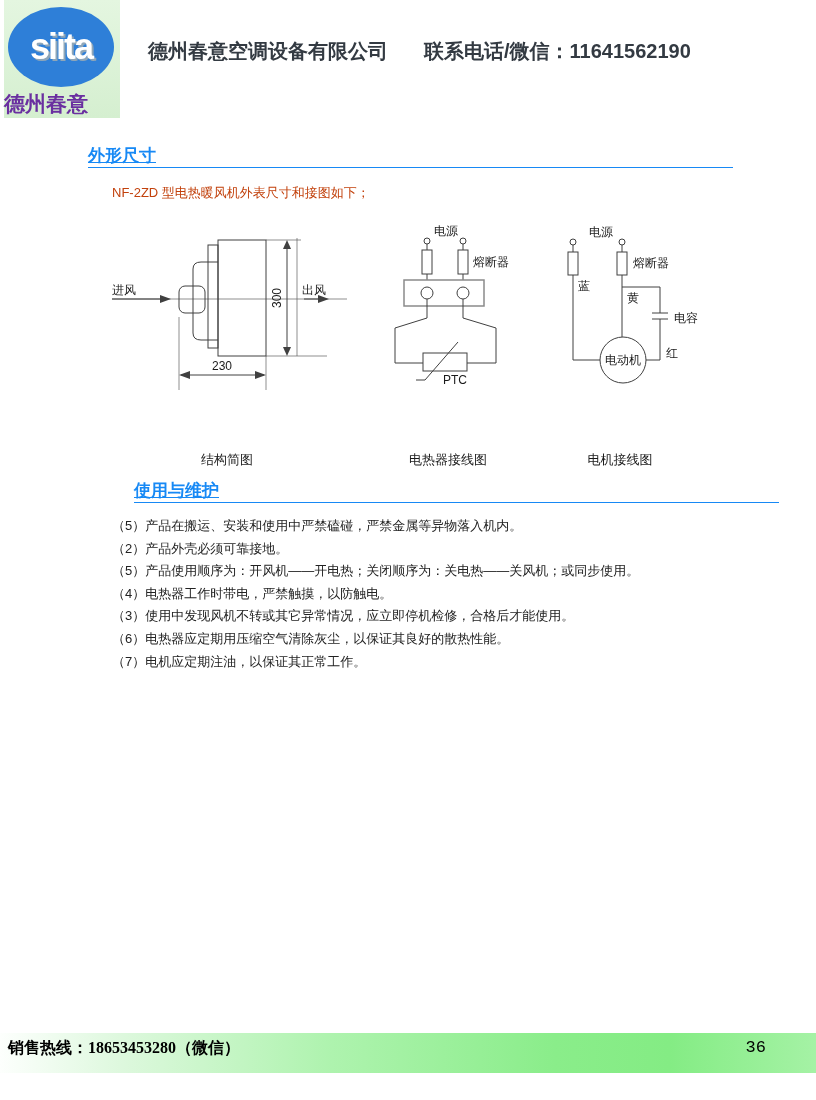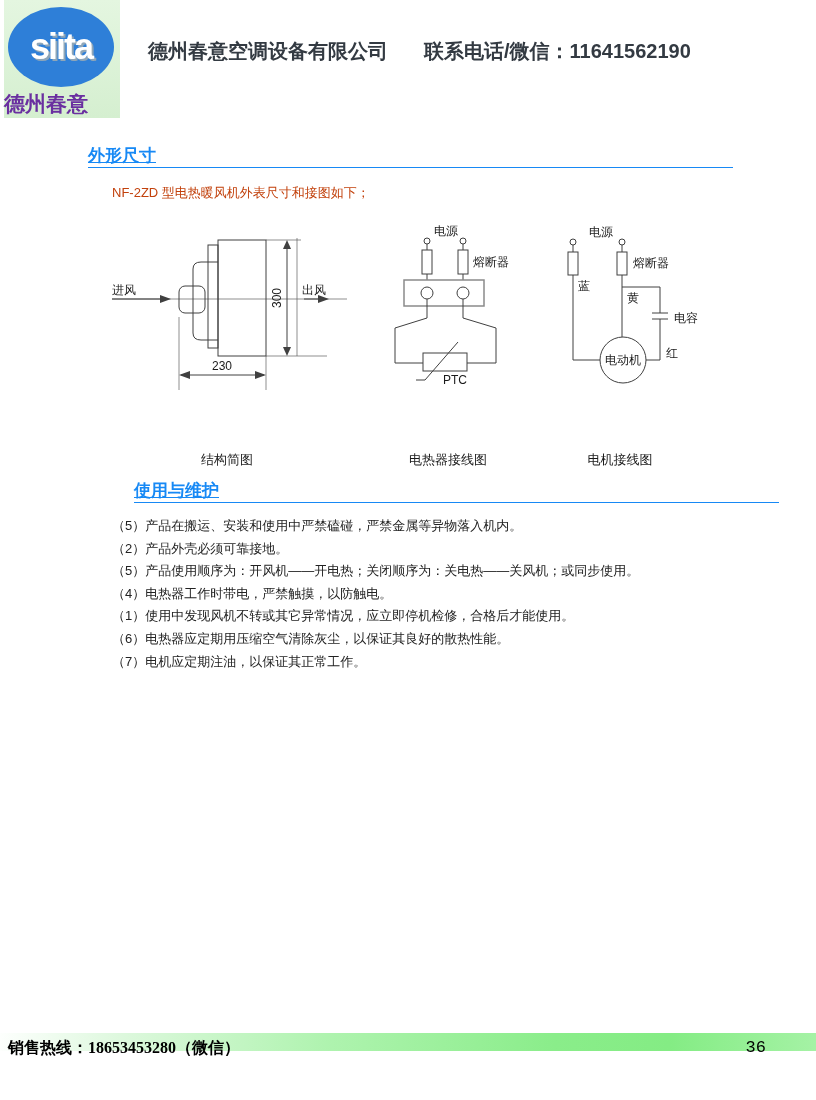--- a/index.html
+++ b/index.html
@@ -42,21 +42,21 @@
   svg .wire { stroke:#404040; stroke-width:1; fill:none; }
   svg .gray { stroke:#8a8a8a; stroke-width:1.5; fill:none; }
   svg .thin { stroke:#606060; stroke-width:0.7; fill:none; }
   svg .fillhead { fill:#404040; stroke:none; }
 
   
   .usage-list { position:absolute; left:112px; top:515px; width:640px; font-size:13px; color:#222; }
   .usage-list div { line-height:22.6px; height:22.6px; white-space:nowrap; }
 
   
-  .footer-bar { position:absolute; left:0; top:1033px; width:816px; height:18px;
+  .footer-bar { position:absolute; left:0; top:1033px; width:816px; height:40px;
     background:linear-gradient(90deg,#fdfffd 0%,#ddf8dd 15%,#aff3af 40%,#8aed8a 68%,#84ec84 82%,#a5f2a5 100%); }
   .footer-hotline { position:absolute; left:8px; top:0; line-height:30px; font-size:16px;
     font-weight:bold; color:#000; font-family:"Liberation Serif", serif; }
   .footer-page { position:absolute; right:50px; top:0; line-height:30px; font-size:17px;
     color:#000; font-family:Liberation Mono, monospace; }
 </style>
 </head>
 <body>
 
 <div class="page">
@@ -171,21 +171,21 @@
   <div class="caption cap-structure">结构简图</div>
   <div class="caption cap-heater">电热器接线图</div>
   <div class="caption cap-motor">电机接线图</div>
 
   <div class="sec-head use">使用与维护</div>
   <div class="usage-list">
     <div>（5）产品在搬运、安装和使用中严禁磕碰，严禁金属等异物落入机内。</div>
     <div>（2）产品外壳必须可靠接地。</div>
     <div>（5）产品使用顺序为：开风机——开电热；关闭顺序为：关电热——关风机；或同步使用。</div>
     <div>（4）电热器工作时带电，严禁触摸，以防触电。</div>
-    <div>（1）使用中发现风机不转或其它异常情况，应立即停机检修，合格后才能使用。</div>
+    <div>（3）使用中发现风机不转或其它异常情况，应立即停机检修，合格后才能使用。</div>
     <div>（6）电热器应定期用压缩空气清除灰尘，以保证其良好的散热性能。</div>
     <div>（7）电机应定期注油，以保证其正常工作。</div>
   </div>
 
   <div class="footer-bar">
     <div class="footer-hotline">销售热线：18653453280（微信）</div>
     <div class="footer-page">36</div>
   </div>
 
 </div>

